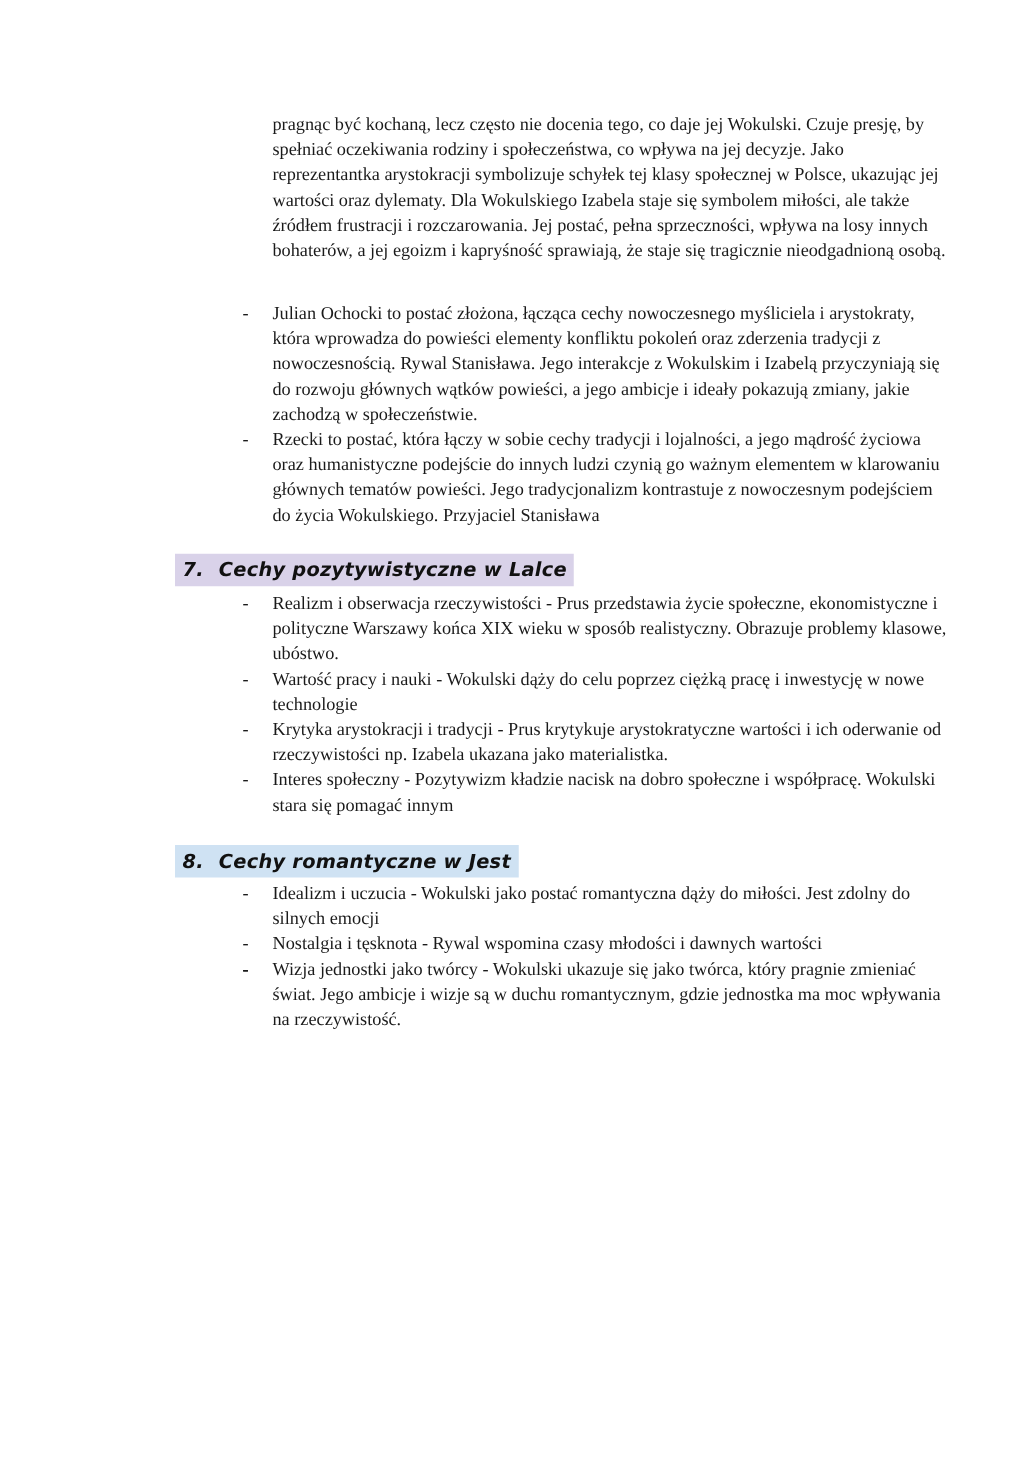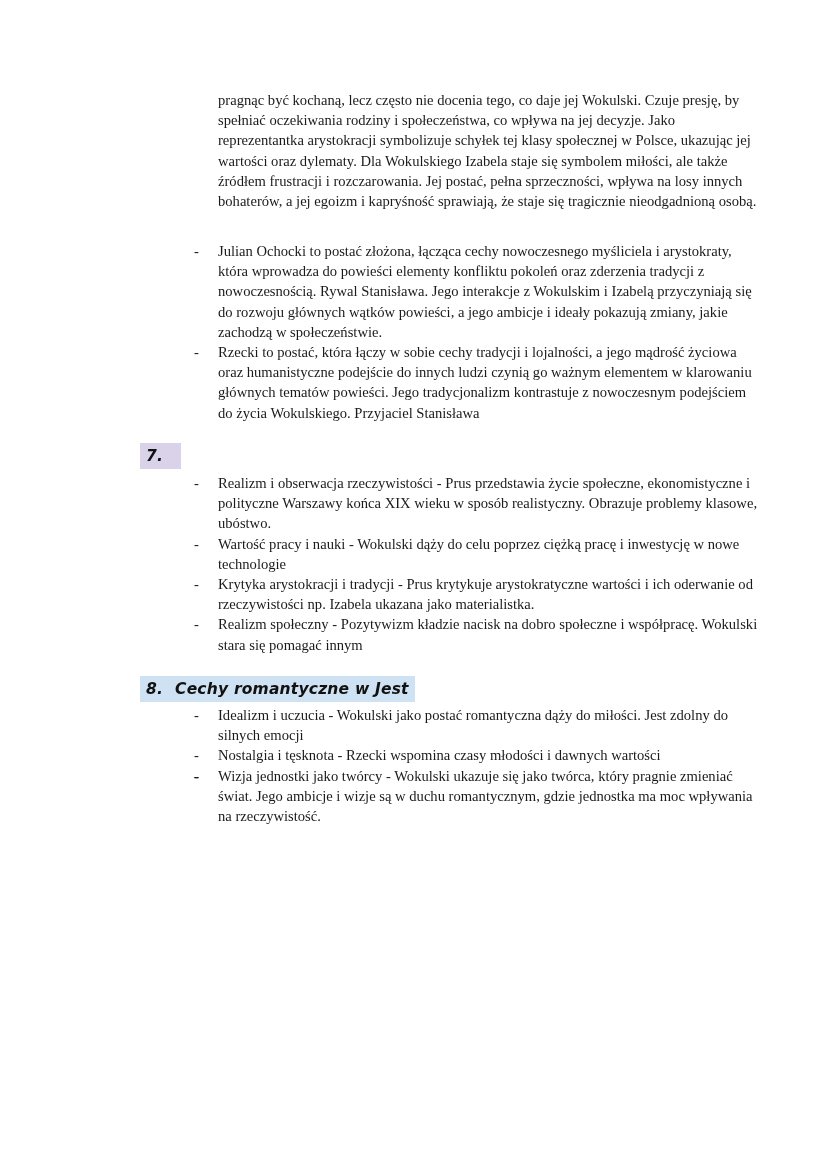--- a/index.html
+++ b/index.html
@@ -71,54 +71,55 @@
       <span>Julian Ochocki to postać złożona, łącząca cechy nowoczesnego myśliciela i arystokraty, która wprowadza do powieści elementy konfliktu pokoleń oraz zderzenia tradycji z nowoczesnością. Rywal Stanisława. Jego interakcje z Wokulskim i Izabelą przyczyniają się do rozwoju głównych wątków powieści, a jego ambicje i ideały pokazują zmiany, jakie zachodzą w społeczeństwie.</span>
     </li>
     <li>
       <span class="dash">-</span>
       <span>Rzecki to postać, która łączy w sobie cechy tradycji i lojalności, a jego mądrość życiowa oraz humanistyczne podejście do innych ludzi czynią go ważnym elementem w klarowaniu głównych tematów powieści. Jego tradycjonalizm kontrastuje z nowoczesnym podejściem do życia Wokulskiego. Przyjaciel Stanisława</span>
     </li>
   </ul>
 
   <div class="heading" style="top:443px; background:#d9d2e9;">
     <span class="num">7.</span>
+    <span>Cechy pozytywistyczne w Lalce</span>
   </div>
 
   <ul class="list" style="top:473px;">
     <li>
       <span class="dash">-</span>
       <span>Realizm i obserwacja rzeczywistości - Prus przedstawia życie społeczne, ekonomistyczne i polityczne Warszawy końca XIX wieku w sposób realistyczny. Obrazuje problemy klasowe, ubóstwo.</span>
     </li>
     <li>
       <span class="dash">-</span>
       <span>Wartość pracy i nauki - Wokulski dąży do celu poprzez ciężką pracę i inwestycję w nowe technologie</span>
     </li>
     <li>
       <span class="dash">-</span>
       <span>Krytyka arystokracji i tradycji - Prus krytykuje arystokratyczne wartości i ich oderwanie od rzeczywistości np. Izabela ukazana jako materialistka.</span>
     </li>
     <li>
       <span class="dash">-</span>
-      <span>Realizm społeczny - Pozytywizm kładzie nacisk na dobro społeczne i współpracę. Wokulski stara się pomagać innym</span>
+      <span>Interes społeczny - Pozytywizm kładzie nacisk na dobro społeczne i współpracę. Wokulski stara się pomagać innym</span>
     </li>
   </ul>
 
   <div class="heading" style="top:676px; background:#cfe2f3;">
     <span class="num">8.</span>
     <span>Cechy romantyczne w Jest</span>
   </div>
 
   <ul class="list" style="top:705px;">
     <li>
       <span class="dash">-</span>
       <span>Idealizm i uczucia - Wokulski jako postać romantyczna dąży do miłości. Jest zdolny do silnych emocji</span>
     </li>
     <li>
       <span class="dash">-</span>
-      <span>Nostalgia i tęsknota - Rzecki wspomina czasy młodości i dawnych wartości</span>
+      <span>Nostalgia i tęsknota - Rywal wspomina czasy młodości i dawnych wartości</span>
     </li>
     <li>
       <span class="dash">-</span>
     </li>
     <li>
       <span class="dash">-</span>
     </li>
     <li>
       <span class="dash">-</span>
       <span>Wizja jednostki jako twórcy - Wokulski ukazuje się jako twórca, który pragnie zmieniać świat. Jego ambicje i wizje są w duchu romantycznym, gdzie jednostka ma moc wpływania na rzeczywistość.</span>

